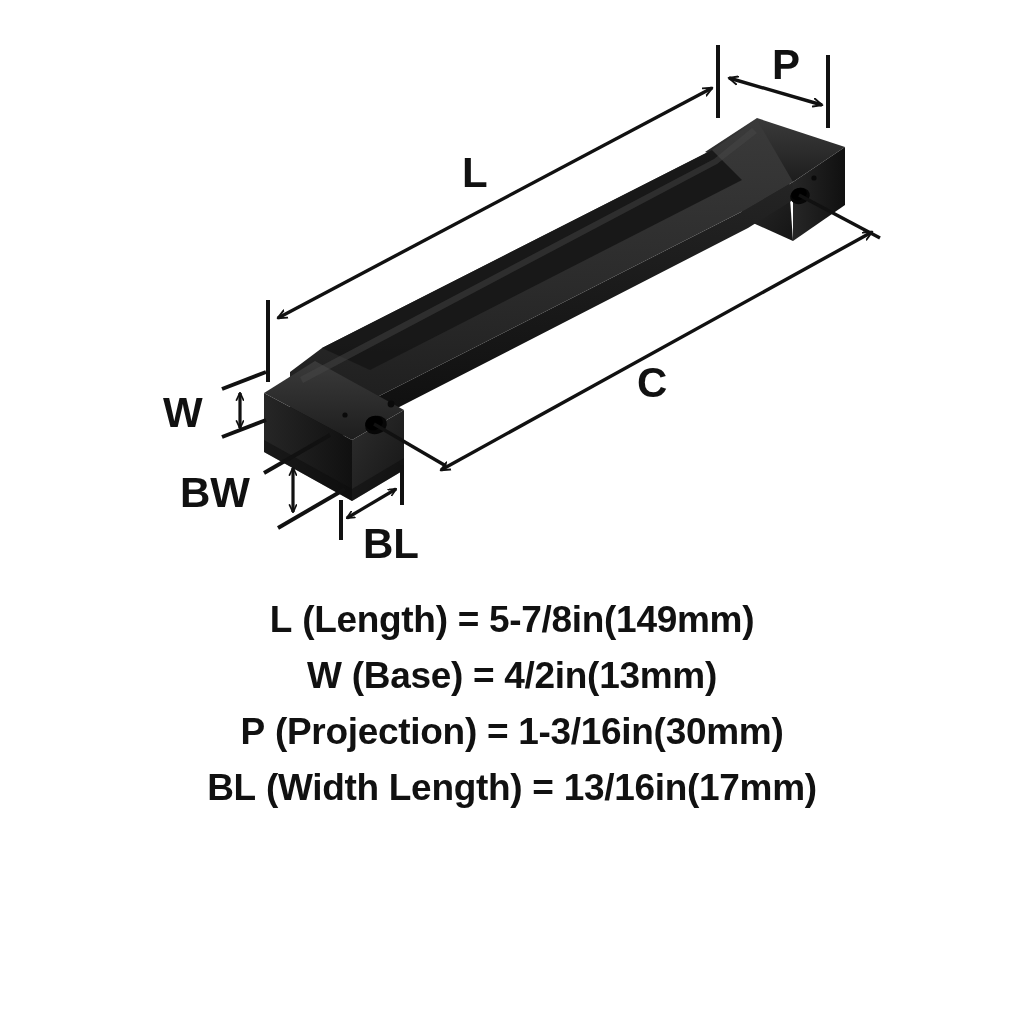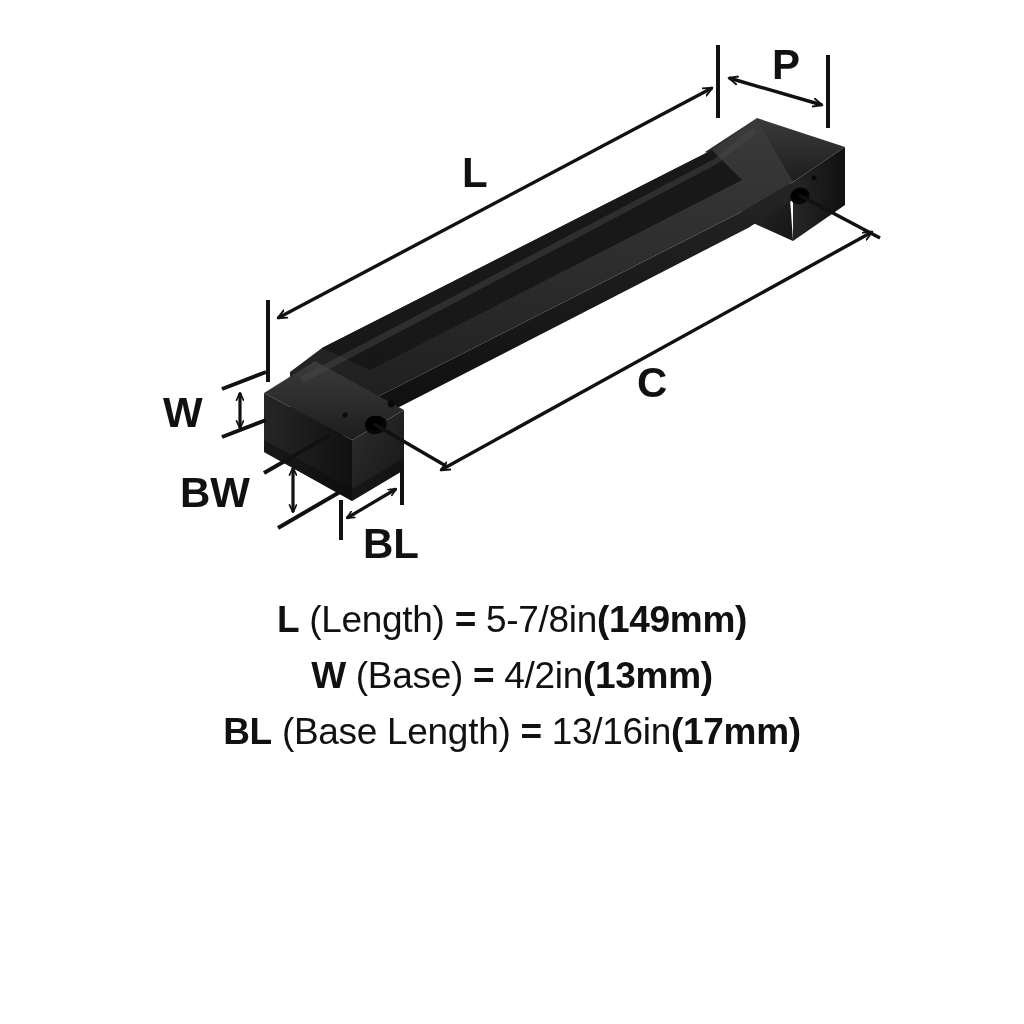--- a/index.html
+++ b/index.html
@@ -41,27 +41,27 @@
     font-size: 37px;
     line-height: 56px;
     letter-spacing: -0.3px;
     white-space: nowrap;
     color: #111111;
   }
   .spec-line .code {
     font-weight: bold;
   }
   .spec-line .name {
-    font-weight: normal;
+    font-weight: bold;
   }
   .spec-line .eq {
     font-weight: bold;
   }
   .spec-line .val {
-    font-weight: normal;
+    font-weight: bold;
   }
   .spec-line .mm {
     font-weight: bold;
   }
   .dim-label {
     position: absolute;
     font-weight: bold;
     color: #111111;
     line-height: 1;
     white-space: nowrap;
@@ -195,20 +195,26 @@
       <span class="eq">=</span>
       <span class="val">5-7/8in</span><span class="mm">(149mm)</span>
     </div>
     <div class="spec-line">
       <span class="code">W</span>
       <span class="name">(Base)</span>
       <span class="eq">=</span>
       <span class="val">4/2in</span><span class="mm">(13mm)</span>
     </div>
     <div class="spec-line">
+      <span class="code">P</span>
+      <span class="name">(Projection)</span>
+      <span class="eq">=</span>
+      <span class="val">1-3/16in</span><span class="mm">(30mm)</span>
+    </div>
+    <div class="spec-line">
       <span class="code">BL</span>
-      <span class="name">(Base Length)</span>
+      <span class="name">(Width Length)</span>
       <span class="eq">=</span>
       <span class="val">13/16in</span><span class="mm">(17mm)</span>
     </div>
   </div>
 
 </div>
 
 </body></html>

